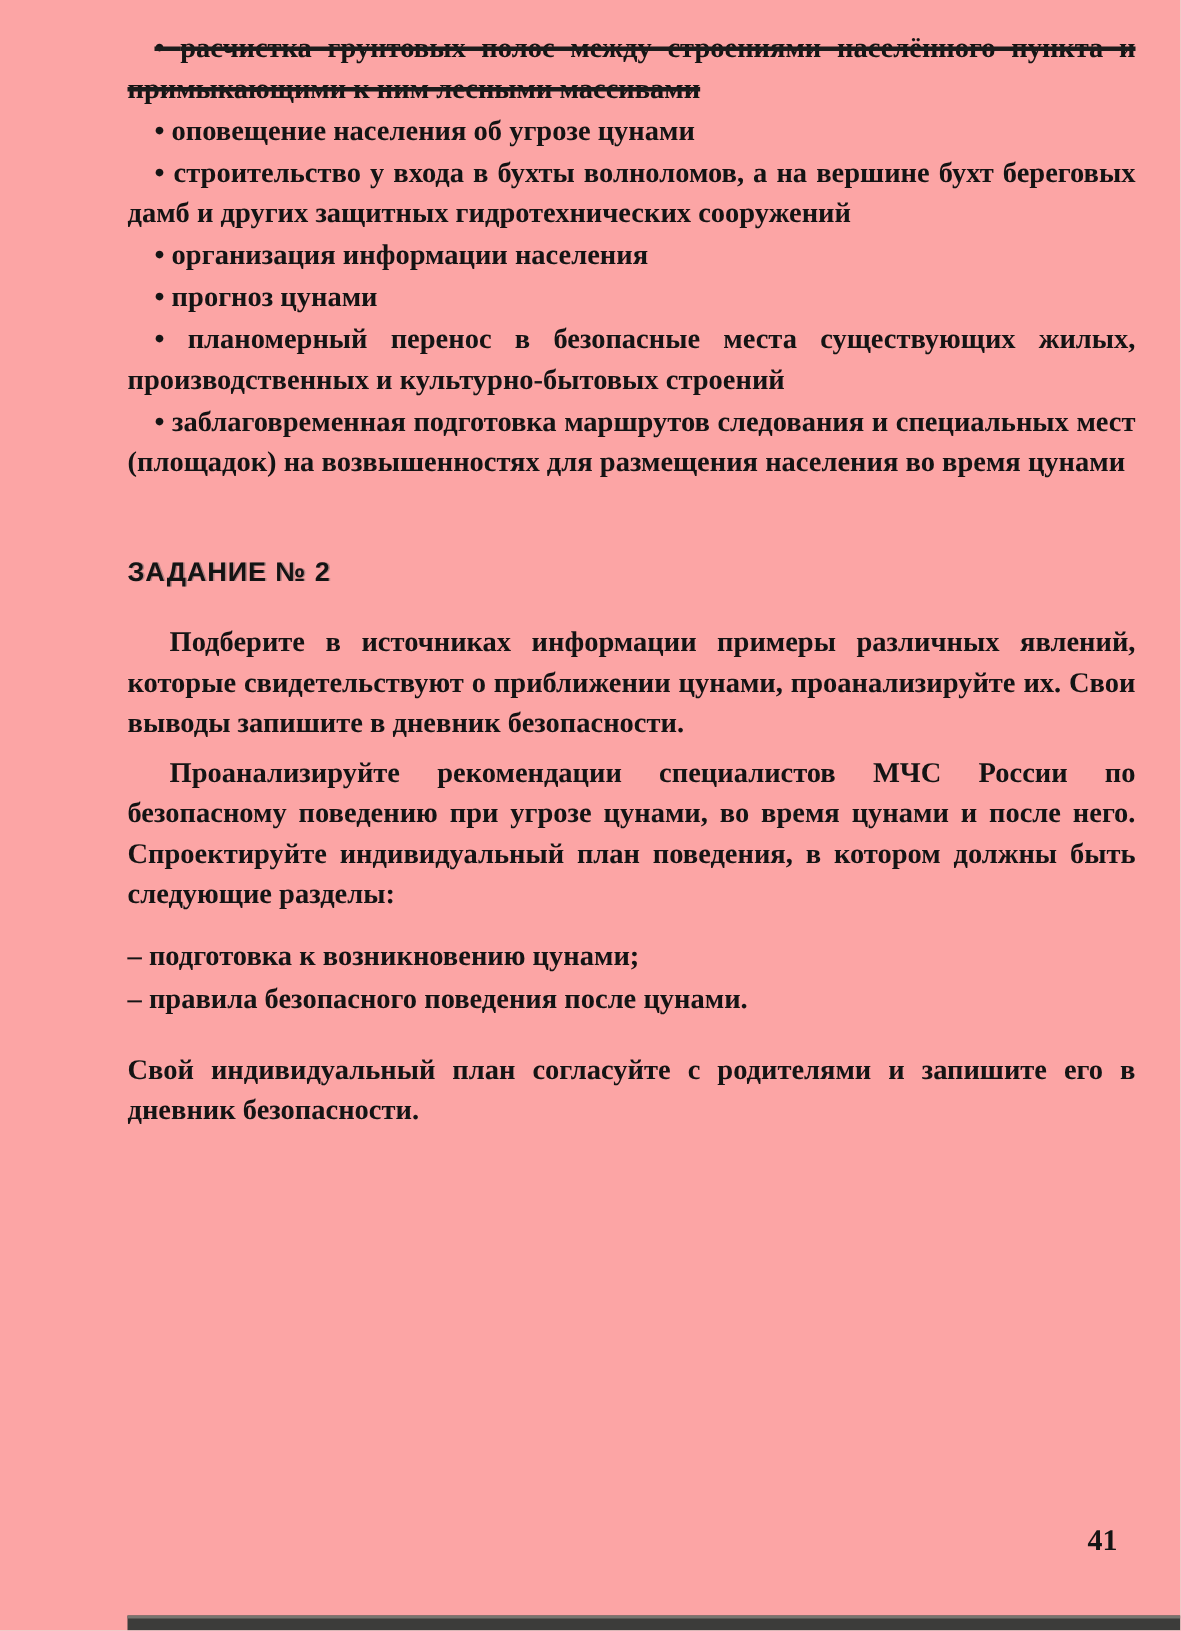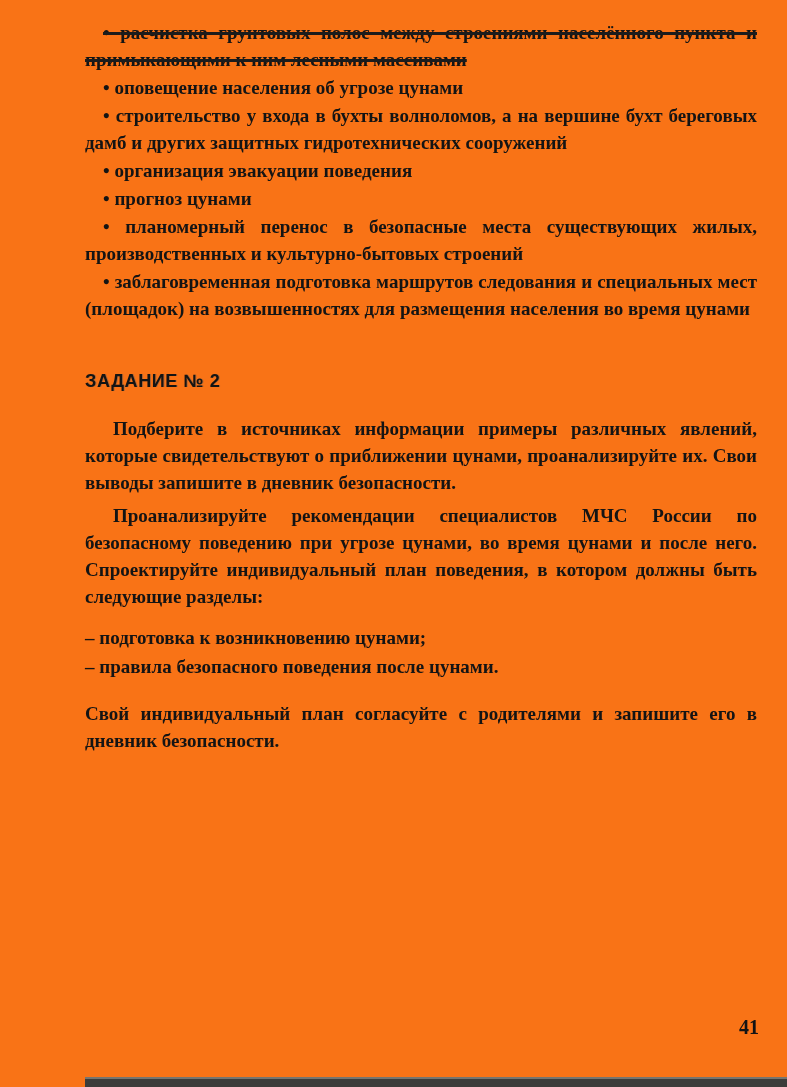--- a/index.html
+++ b/index.html
@@ -1,20 +1,20 @@
 <!DOCTYPE html>
 <html><head>
 <meta charset="utf-8">
 <style>
   html,body { margin:0; padding:0; background:#e8e8e6; }
   .page {
     position:relative;
     width:787px; height:1087px;
     margin:0 auto;
-    background:#f97316;
+    background:#fca5a5;
     font-family:"Liberation Serif", serif;
     color:#141414;
     overflow:hidden;
     box-sizing:border-box;
   }
   .content {
     position:absolute;
     top:20px; left:85px;
     width:672px;
     font-size:19px;
@@ -39,21 +39,21 @@
     text-indent:0;
     text-shadow:1px 0 0 rgba(90,90,90,0.45);
   }
   .para { margin:0 0 6px 0; text-indent:28px; }
   .d-list { margin:14px 0 0 0; }
   .d-item { margin:0 0 2px 0; padding-left:24px; text-indent:-24px; text-align:left; }
   .d-item::before { content:"\2013\00a0 "; }
   .outro { margin-top:20px; text-indent:0; }
   .page-number {
     position:absolute;
-    right:28px; bottom:48px;
+    right:42px; bottom:48px;
     font-size:20px;
     font-weight:bold;
     font-family:"Liberation Serif", serif;
     color:#141414;
   }
   .scan-edge-bottom {
     position:absolute;
     left:85px; right:0; bottom:0;
     height:8px;
     background:#3c3c3a;
@@ -62,21 +62,21 @@
 </style>
 </head>
 <body>
 
 <div class="page">
   <div class="content">
 
     <div class="b-item struck">расчистка грунтовых полос между строениями населённого пункта и примыкающими к ним лесными массивами</div>
     <div class="b-item">оповещение населения об угрозе цунами</div>
     <div class="b-item">строительство у входа в бухты волноломов, а на вершине бухт береговых дамб и других защитных гидротехнических сооружений</div>
-    <div class="b-item">организация эвакуации поведения</div>
+    <div class="b-item">организация информации населения</div>
     <div class="b-item">прогноз цунами</div>
     <div class="b-item">планомерный перенос в безопасные места существующих жилых, производственных и культурно-бытовых строений</div>
     <div class="b-item">заблаговременная подготовка маршрутов следования и специальных мест (площадок) на возвышенностях для размещения населения во время цунами</div>
 
     <div class="task-heading">ЗАДАНИЕ № 2</div>
     <div class="para">Подберите в источниках информации примеры различных явлений, которые свидетельствуют о приближении цунами, проанализируйте их. Свои выводы запишите в дневник безопасности.</div>
 
     <div class="para">Проанализируйте рекомендации специалистов МЧС России по безопасному поведению при угрозе цунами, во время цунами и после него. Спроектируйте индивидуальный план поведения, в котором должны быть следующие разделы:</div>
 
     <div class="d-list">

